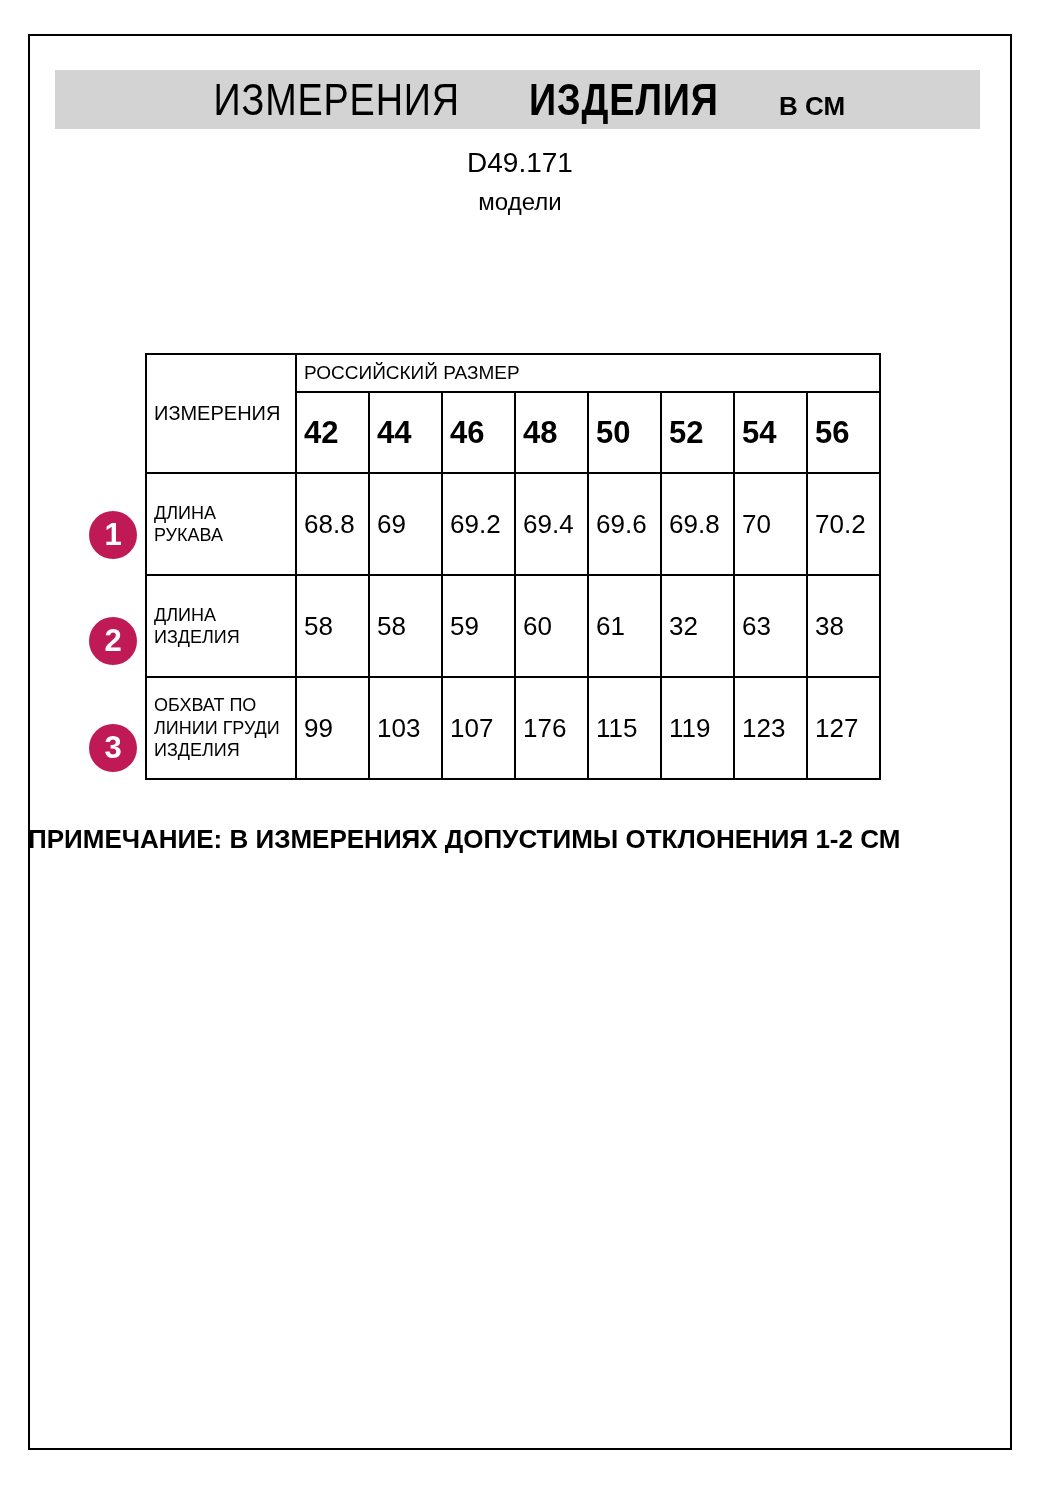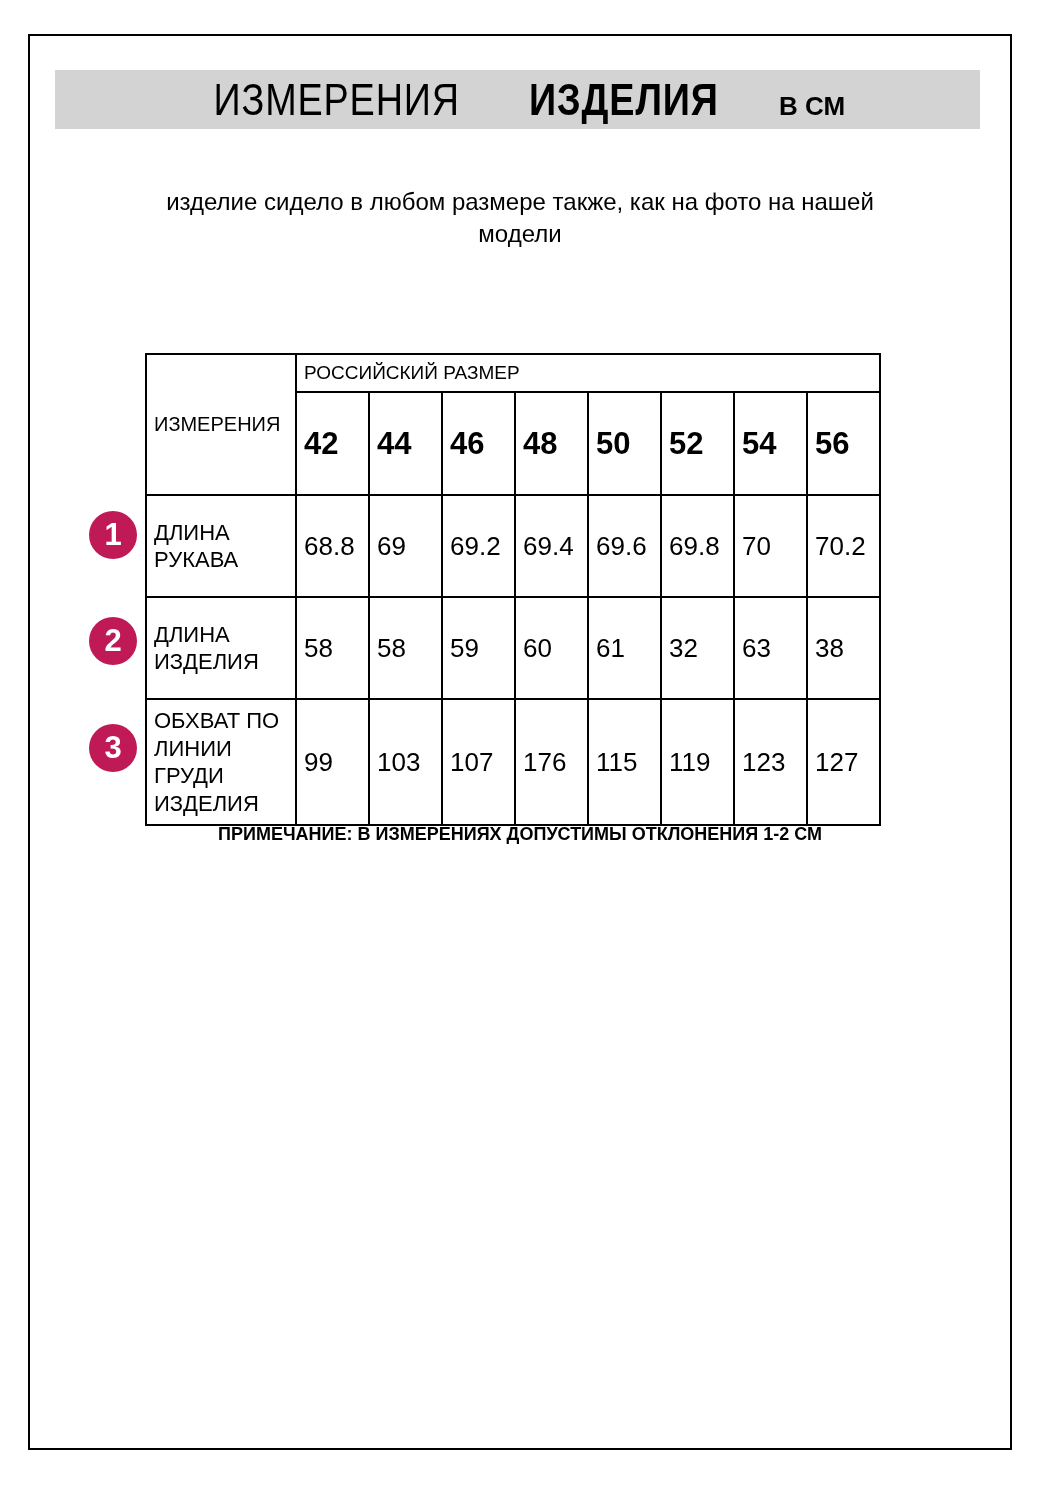--- a/index.html
+++ b/index.html
@@ -91,26 +91,26 @@
   .size-table td, .size-table th {
     border: 2px solid #000;
     padding: 7px;
     text-align: left;
     vertical-align: middle;
     background: #fff;
   }
   .col-label { width: 150px; }
   .col-size { width: 73px; }
   tr.band-row { height: 24px; }
-  tr.sizes-row { height: 103px; }
+  tr.sizes-row { height: 81px; }
   tr.data-row { height: 102px; }
   .corner-cell { font-size: 20px; font-weight: 400; }
   .group-cell { font-size: 19px; font-weight: 400; }
   .size-cell { font-size: 31px; font-weight: 700; }
-  .label-cell { font-size: 22px; font-weight: 400; padding: 0 6px; line-height: 1.25; }
+  .label-cell { font-size: 18px; font-weight: 400; padding: 0 6px; line-height: 1.25; }
   .value-cell { font-size: 26px; font-weight: 400; border-radius: 22px; }
   .num-circle {
     position: absolute;
     left: 89px;
     width: 48px;
     height: 48px;
     border-radius: 50%;
     display: flex;
     align-items: center;
     justify-content: center;
@@ -119,40 +119,40 @@
     font-weight: 700;
   }
   .circle-1 { top: 511px; }
   .circle-2 { top: 617px; }
   .circle-3 { top: 724px; }
   .note {
     position: absolute;
     left: 28px;
     top: 824px;
     width: 984px;
-    text-align: center;
-    font-size: 18px;
+    text-align: left;
+    font-size: 26px;
     font-weight: 700;
   }
 </style>
 </head>
 <body>
 
 <div class="canvas">
   <div class="frame"></div>
 
   <div class="banner" style="background: rgb(211, 211, 211);">
     <span class="t-main">ИЗМЕРЕНИЯ</span>
     <span class="t-bold">ИЗДЕЛИЯ</span>
     <span class="t-unit">В СМ</span>
   </div>
 
+  <div class="model-code">D49.171</div>
 
   <div class="description">
-    <div>изделие сидело в любом размере также, как на фото на нашей</div>
     <div>модели</div>
   </div>
 
   <table class="size-table">
     <colgroup>
       <col class="col-label">
       <col class="col-size">
         <col class="col-size">
         <col class="col-size">
         <col class="col-size">

